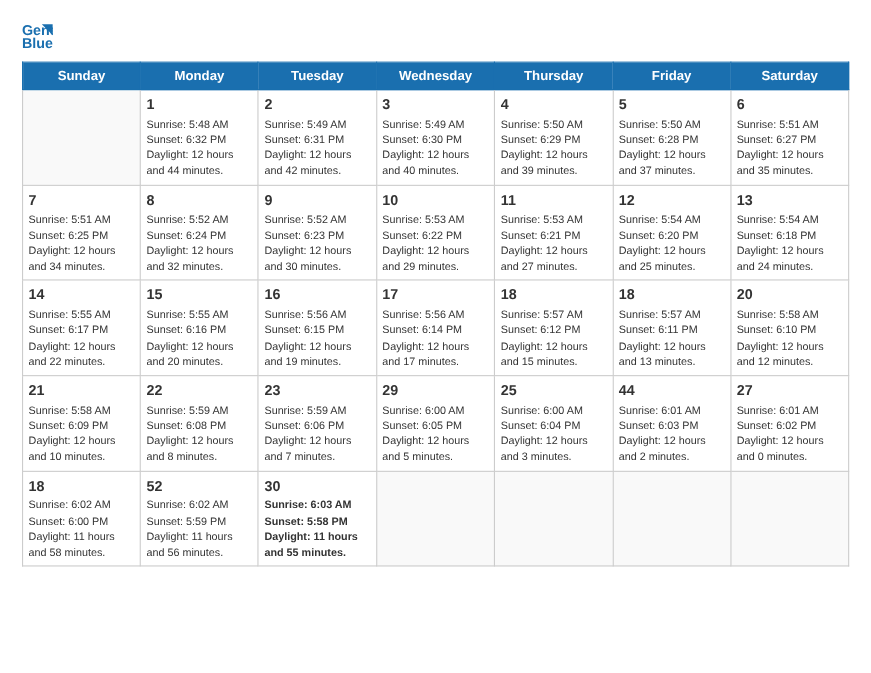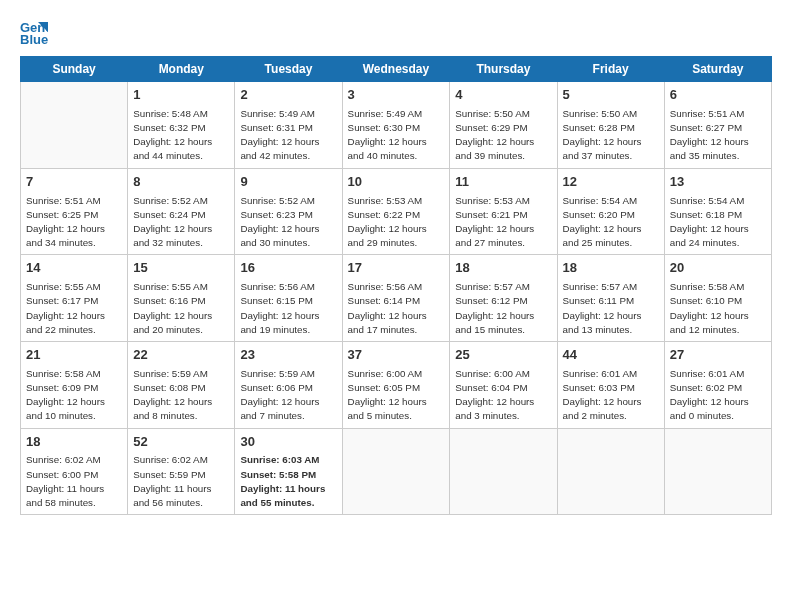--- a/index.html
+++ b/index.html
@@ -278,21 +278,21 @@
 and 8 minutes.</div>
           </td>
           <td>
             <span class="day-number">23</span>
             <div class="day-info" style="white-space: pre-line;">Sunrise: 5:59 AM
 Sunset: 6:06 PM
 Daylight: 12 hours
 and 7 minutes.</div>
           </td>
           <td>
-            <span class="day-number">37</span>
+            <span class="day-number">29</span>
             <div class="day-info" style="white-space: pre-line;">Sunrise: 6:00 AM
 Sunset: 6:05 PM
 Daylight: 12 hours
 and 5 minutes.</div>
           </td>
           <td>
             <span class="day-number">25</span>
             <div class="day-info" style="white-space: pre-line;">Sunrise: 6:00 AM
 Sunset: 6:04 PM
 Daylight: 12 hours

